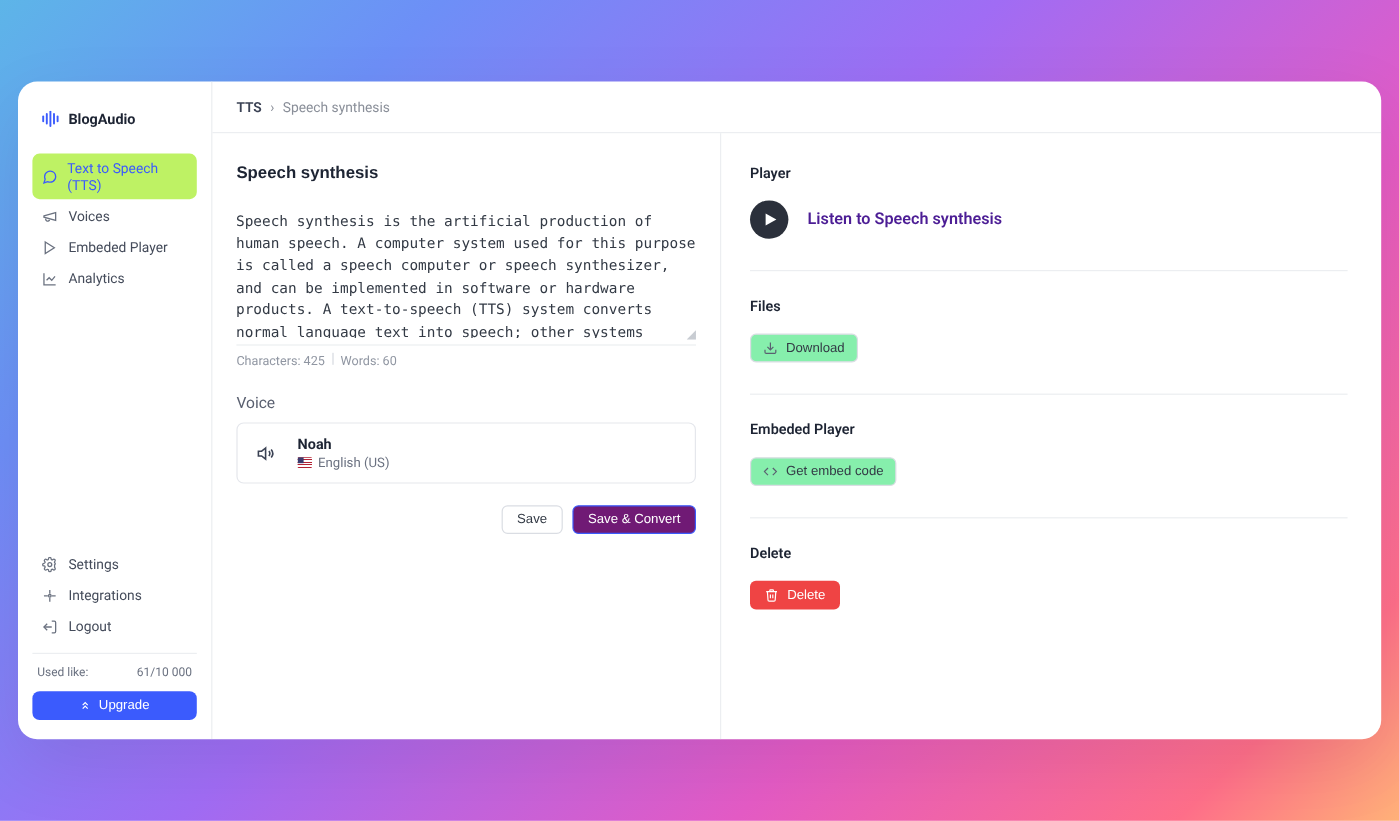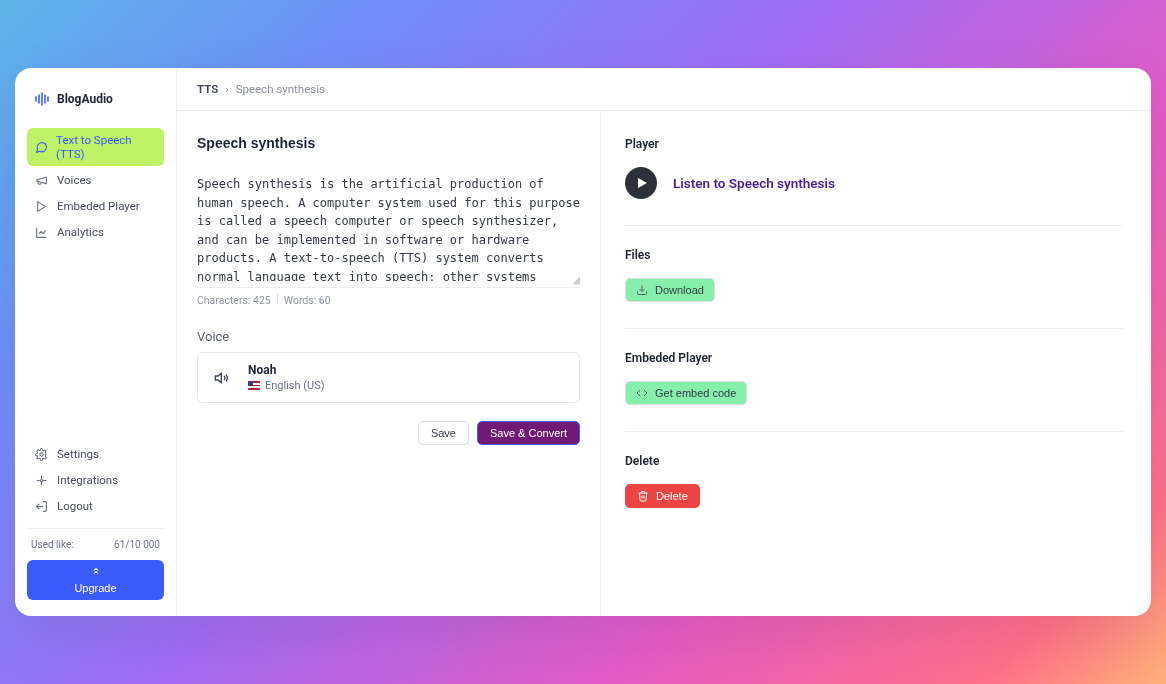--- a/index.html
+++ b/index.html
@@ -68,21 +68,20 @@
   .upgrade-btn {
     margin-top: 10px;
     background: #3b5bfd;
     color: #fff;
     border: none;
     border-radius: 6px;
     padding: 6px 0;
     font-size: 11px;
     display: flex; align-items: center; justify-content: center; gap: 6px;
     cursor: pointer;
-    flex-direction: column;
   }
   
   .main-col {
     flex: 1;
     display: flex;
     flex-direction: column;
     min-width: 0;
   }
   .breadcrumb {
     padding: 14px 20px;

